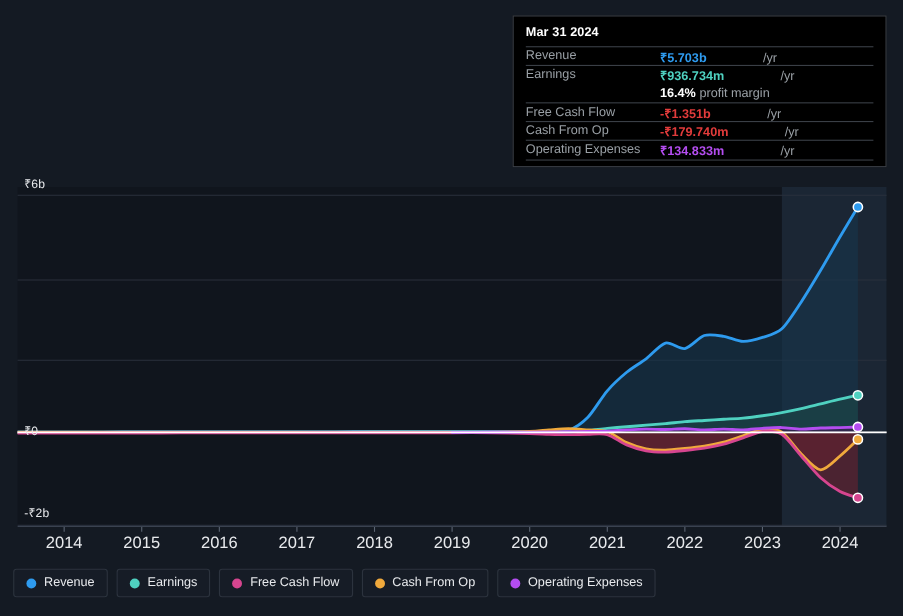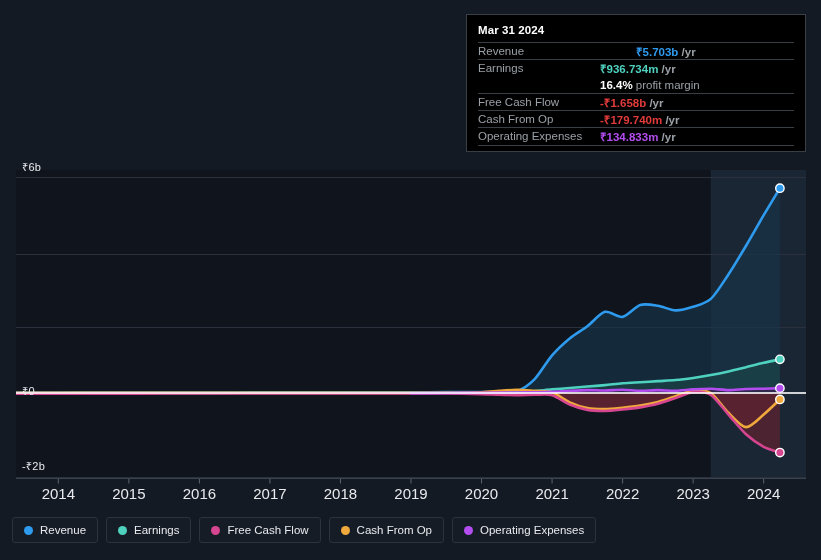--- a/index.html
+++ b/index.html
@@ -36,21 +36,21 @@
   #tooltip table{border-collapse:collapse;width:100%;}
   #tooltip tr{height:17px;}
   #tooltip td{
     font-size:11.5px;border-top:1px solid #3a3f46;
     padding:0;vertical-align:middle;white-space:nowrap;
   }
   #tooltip td.k{color:#9aa0a6;width:122px;}
   #tooltip td.v{color:#9aa0a6;}
   #tooltip tr.sub td{border-top:none;}
   #tooltip .amt{font-weight:bold;}
-  #tooltip .unit{color:#9aa0a6;font-weight:bold;}
+  #tooltip .unit{color:#9aa0a6;font-weight:normal;padding-left:48px;}
   #tooltip .pm-num{color:#fff;font-weight:bold;text-align:center;}
   #tooltip .pm-txt{color:#9aa0a6;}
   #tt-foot{border-top:1px solid #3a3f46;margin-top:0;height:1px;}
 
   
   #legend{
     position:absolute;left:12px;top:517px;
     display:flex;gap:8px;align-items:center;
   }
   .lg-item{
@@ -142,33 +142,33 @@
       <div class="xlab" style="left: 693.143px; top: 485px;">2023</div>
       <div class="xlab" style="left: 763.679px; top: 485px;">2024</div>
     </div>
 
   <div id="tooltip">
     <div class="tt-date">Mar 31 2024</div>
     <table>
         <tbody id="tt-body">
           <tr>
             <td class="k">Revenue</td>
-            <td class="v"><span class="amt" style="color: rgb(46, 155, 239); margin-left: 36px;">₹5.703b</span><span class="unit"> /yr</span></td>
+            <td class="v"><span class="amt" style="color: rgb(46, 155, 239);">₹5.703b</span><span class="unit"> /yr</span></td>
           </tr>
           <tr>
             <td class="k">Earnings</td>
             <td class="v"><span class="amt" style="color: rgb(79, 209, 192);">₹936.734m</span><span class="unit"> /yr</span></td>
           </tr>
           <tr class="sub">
             <td class="k"></td>
             <td class="v"><span class="pm-num">16.4%</span><span class="pm-txt"> profit margin</span></td>
           </tr>
           <tr>
             <td class="k">Free Cash Flow</td>
-            <td class="v"><span class="amt" style="color: rgb(226, 59, 59);">-₹1.658b</span><span class="unit"> /yr</span></td>
+            <td class="v"><span class="amt" style="color: rgb(226, 59, 59);">-₹1.351b</span><span class="unit"> /yr</span></td>
           </tr>
           <tr>
             <td class="k">Cash From Op</td>
             <td class="v"><span class="amt" style="color: rgb(226, 59, 59);">-₹179.740m</span><span class="unit"> /yr</span></td>
           </tr>
           <tr>
             <td class="k">Operating Expenses</td>
             <td class="v"><span class="amt" style="color: rgb(180, 77, 240);">₹134.833m</span><span class="unit"> /yr</span></td>
           </tr>
         </tbody>

